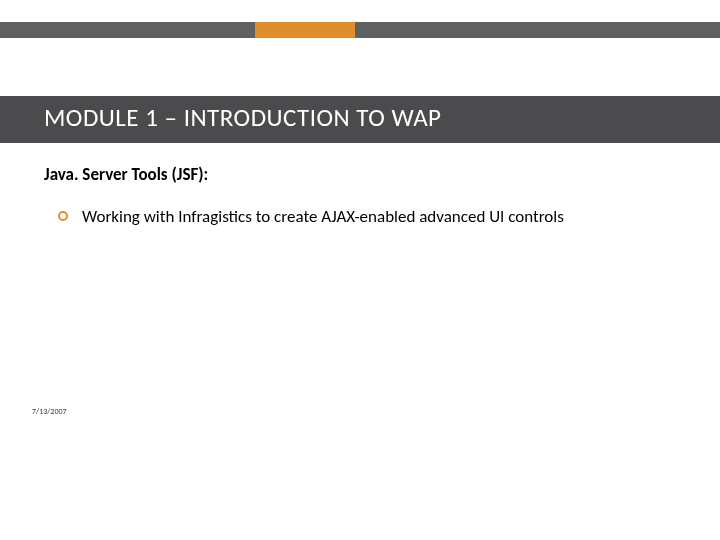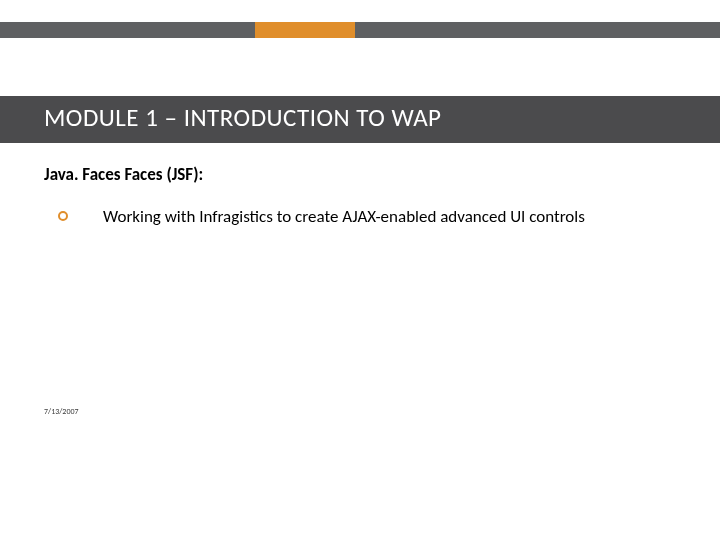--- a/index.html
+++ b/index.html
@@ -76,25 +76,25 @@
   .bullet .mark {
     flex: 0 0 auto;
     width: 10px;
     height: 10px;
     border: 2px solid #e08e2b;
     border-radius: 50%;
     margin-top: 5px;
     margin-right: 14px;
     box-sizing: border-box;
   }
-  .bullet .txt { flex: 1; margin-left: 21px; }
+  .bullet .txt { flex: 1; }
 
   .footer-date {
     position: absolute;
-    left: 44px;
+    left: 32px;
     bottom: 22px;
     font-size: 8px;
     color: #3b3b3b;
     margin-top: 28px;
   }
 </style>
 </head>
 <body>
 
 <div class="slide">
@@ -102,21 +102,21 @@
   <div class="top-stripe">
     <div class="stripe-seg seg-a"></div>
     <div class="stripe-seg seg-b"></div>
     <div class="stripe-seg seg-c"></div>
   </div>
 
   <div class="title-bar">
     <h1>MODULE 1 – INTRODUCTION TO WAP</h1>
   </div>
 
-  <div class="subhead">Java. Faces Faces (JSF):</div>
+  <div class="subhead">Java. Server Tools (JSF):</div>
 
   <div class="bullets">
     <div class="bullet">
       <span class="mark"></span>
       <span class="txt">Working with Infragistics to create AJAX-enabled advanced UI controls</span>
     </div>
   </div>
 
   <div class="footer-date">7/13/2007</div>
 

